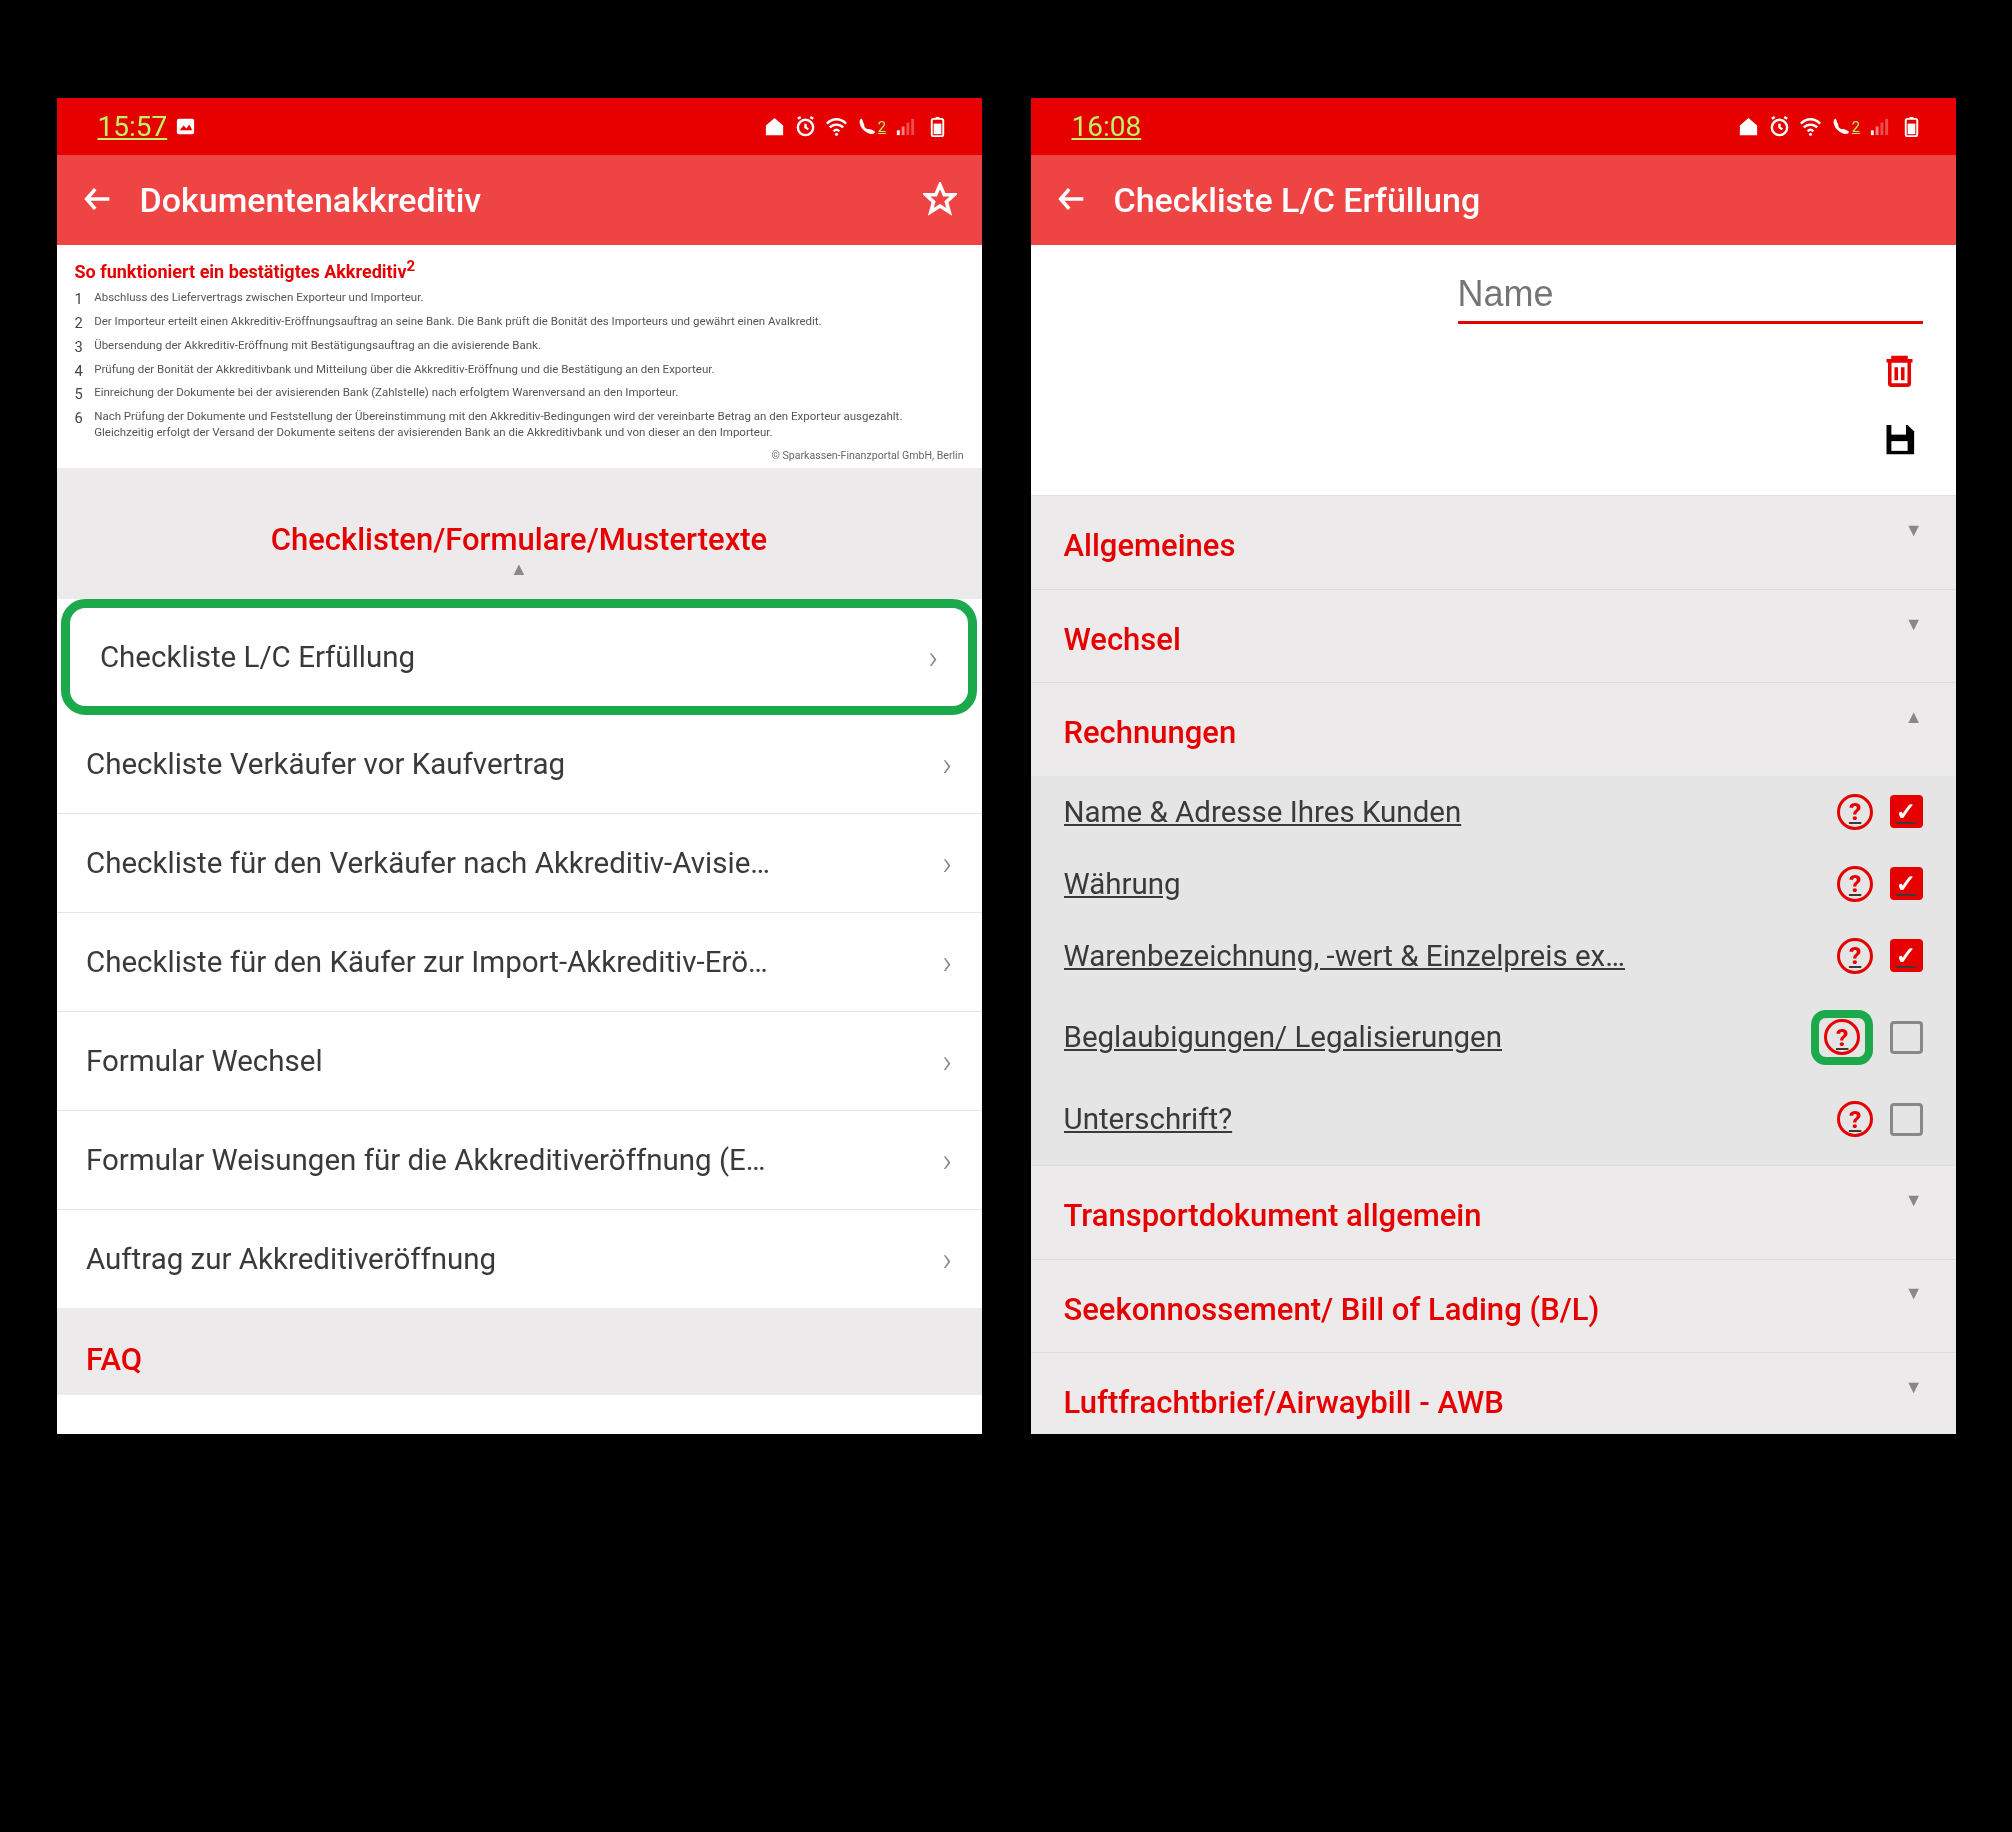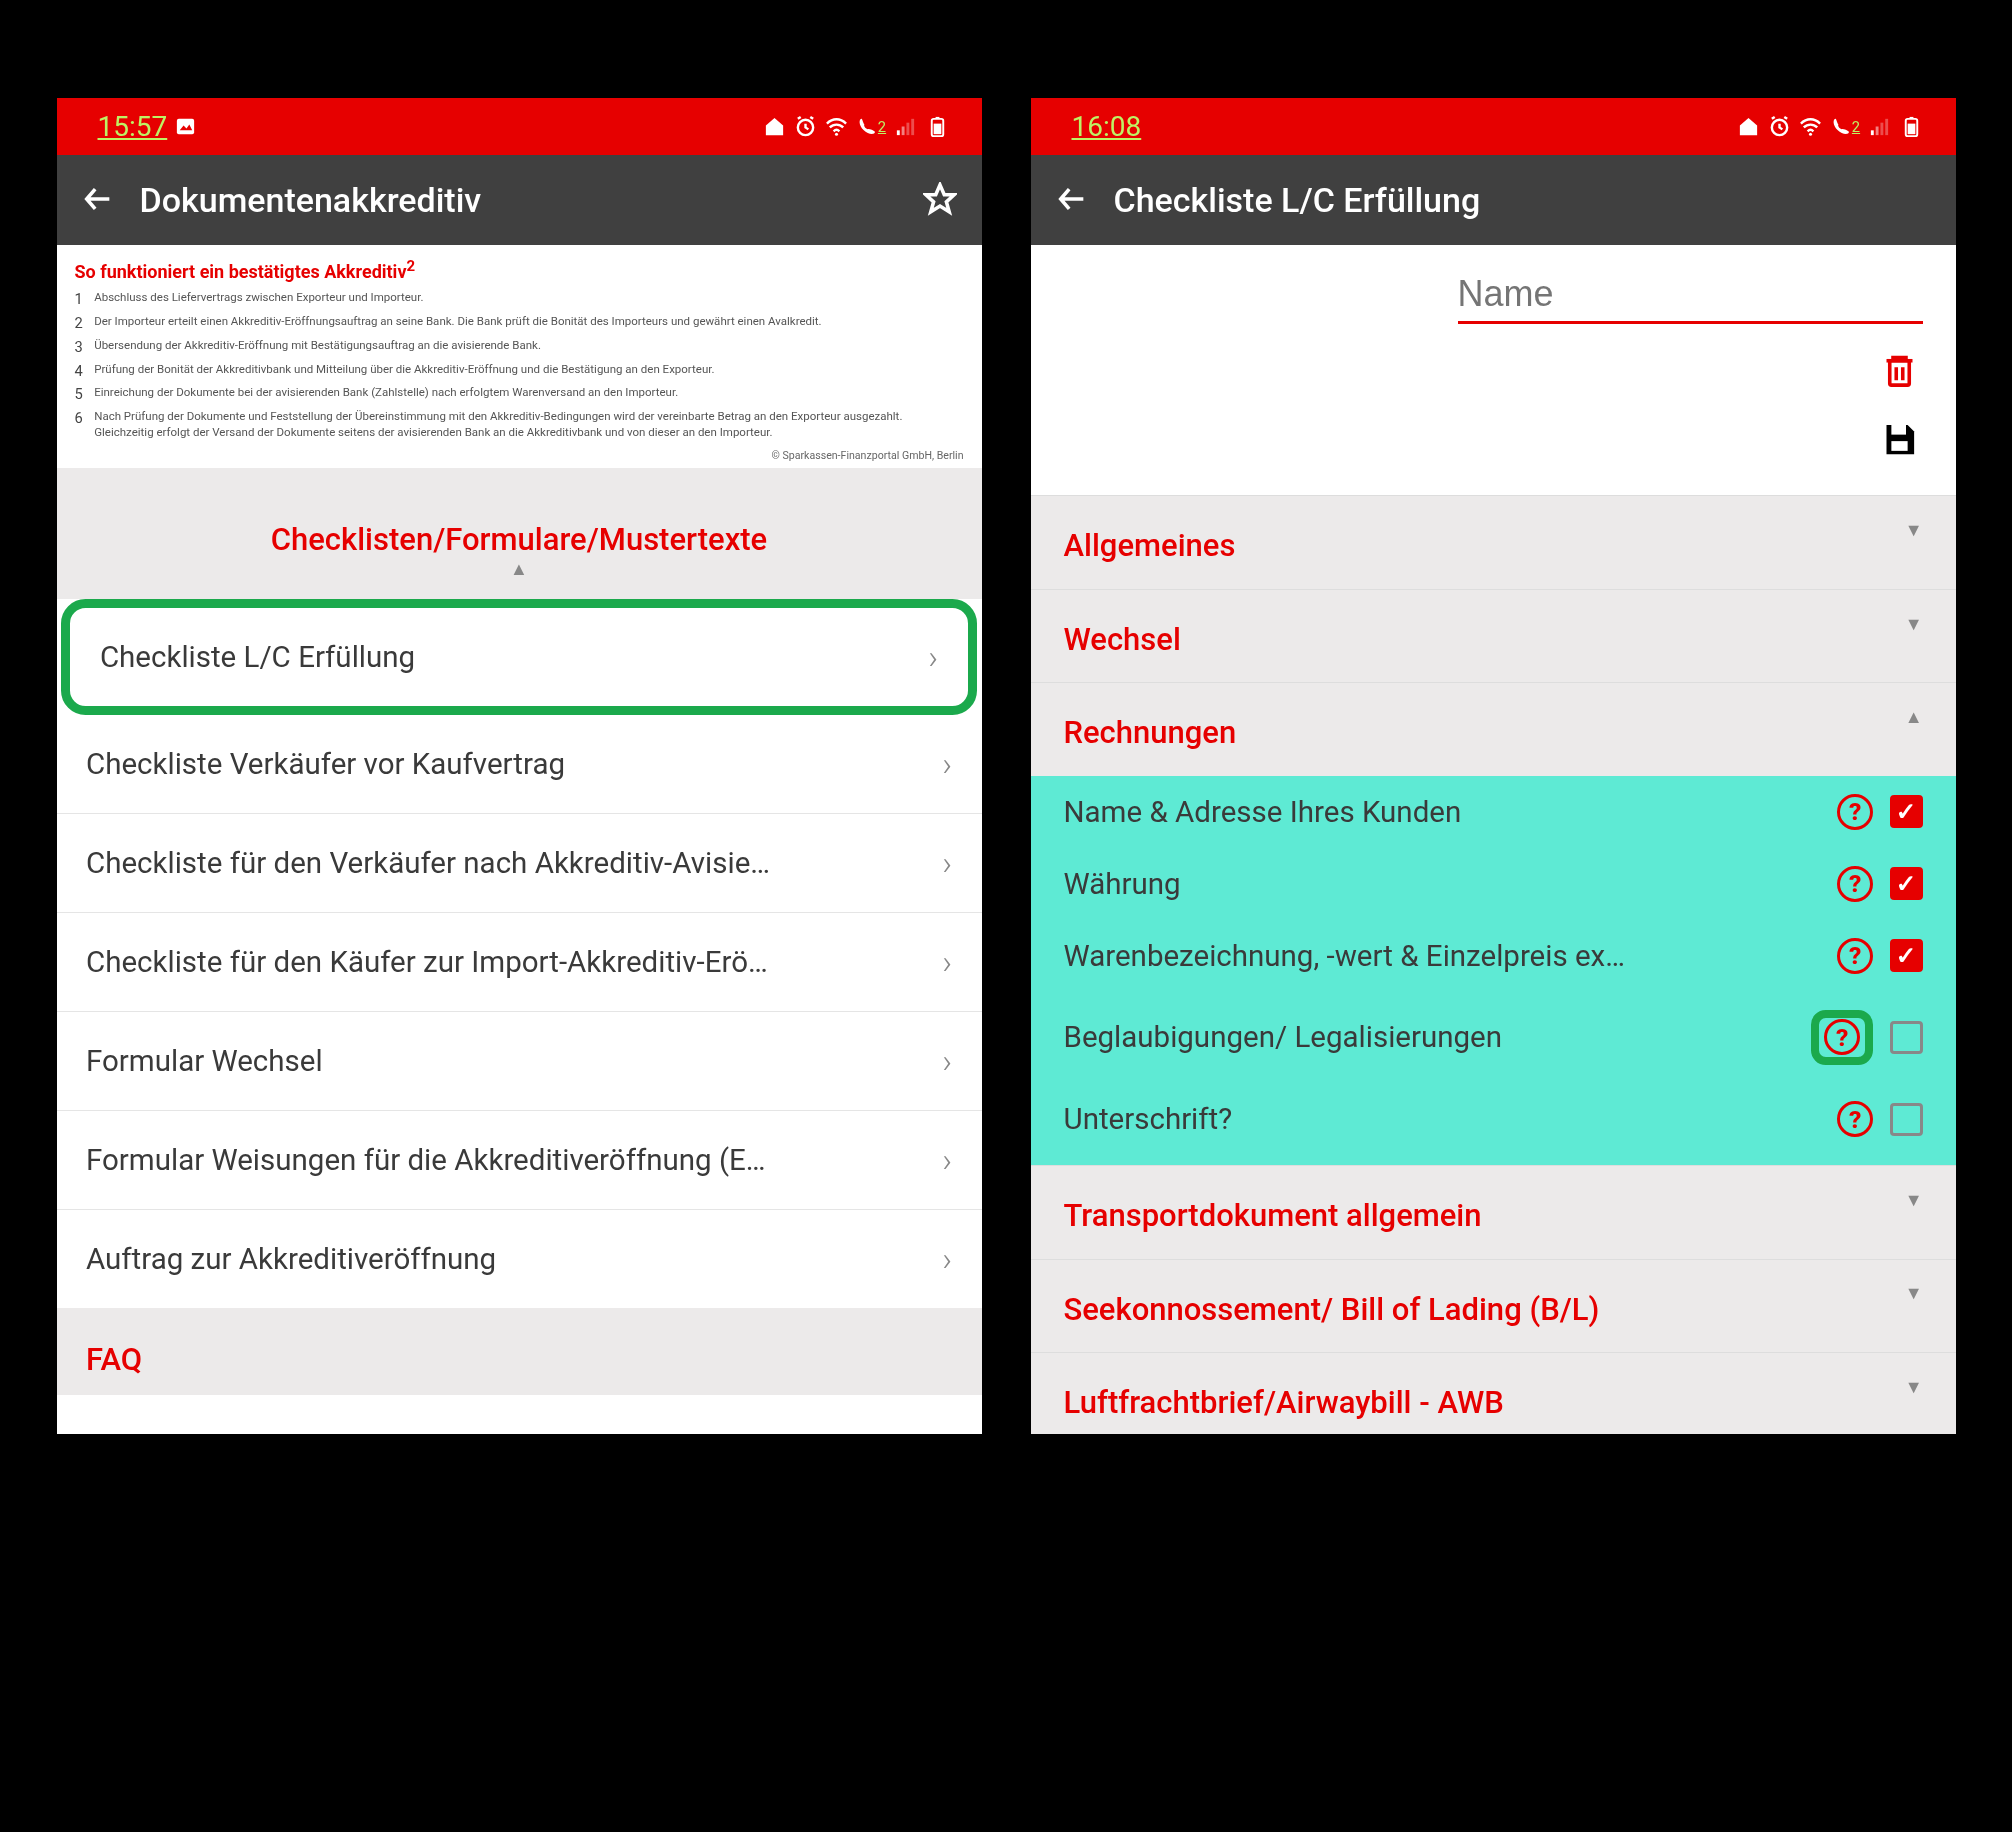--- a/index.html
+++ b/index.html
@@ -29,21 +29,21 @@
     padding: 0 33px 0 41px;
     font-size: 28px;
     font-weight: 400;
     text-decoration: underline;
   }
   .statusbar .left { display:flex; align-items:center; gap:6.5px; }
   .statusbar .right { display:flex; align-items:center; gap:8.2px; font-size:21px; }
   .statusbar .right svg { width:23px; height:23px; fill:#fff; }
   
   .titlebar {
-    background: #404040;
+    background: #ef4444;
     color:#fff;
     height:90px;
     display:flex;
     align-items:center;
     padding:0 24.5px;
     gap:24.5px;
   }
   .titlebar .title { font-size:34px; font-weight:500; flex:1; }
   .titlebar svg { width:34px; height:34px; fill:none; stroke:#fff; stroke-width:2.5; }
   .back-arrow { cursor:pointer; }
@@ -131,27 +131,28 @@
     font-size:31px;
     font-weight:500;
     padding:31px 33px 24.5px 33px;
     display:flex;
     justify-content:space-between;
     align-items:flex-start;
     border-top:1.6px solid #ddd;
   }
   .acc-header .caret { color:#888; font-size:18px; margin-top:-8.2px; }
   .check-row {
-    background:#5eead4;
+    background:#e5e5e5;
     display:flex;
     align-items:center;
     padding:18px 33px;
     gap:16.4px;
     color:#3a3a3a;
     font-size:29.5px;
+    text-decoration:underline;
   }
   .check-row .lbl { flex:1; white-space:nowrap; overflow:hidden; text-overflow:ellipsis; }
   .help-circle {
     width:36px; height:36px; border:3.3px solid #e60000; border-radius:50%;
     color:#e60000; font-weight:800; font-size:24.5px; display:flex;
     align-items:center; justify-content:center; flex-shrink:0;
   }
   .cbox {
     width:33px; height:33px; border:3.3px solid #888; border-radius:4.1px;
     display:flex; align-items:center; justify-content:center; flex-shrink:0;

